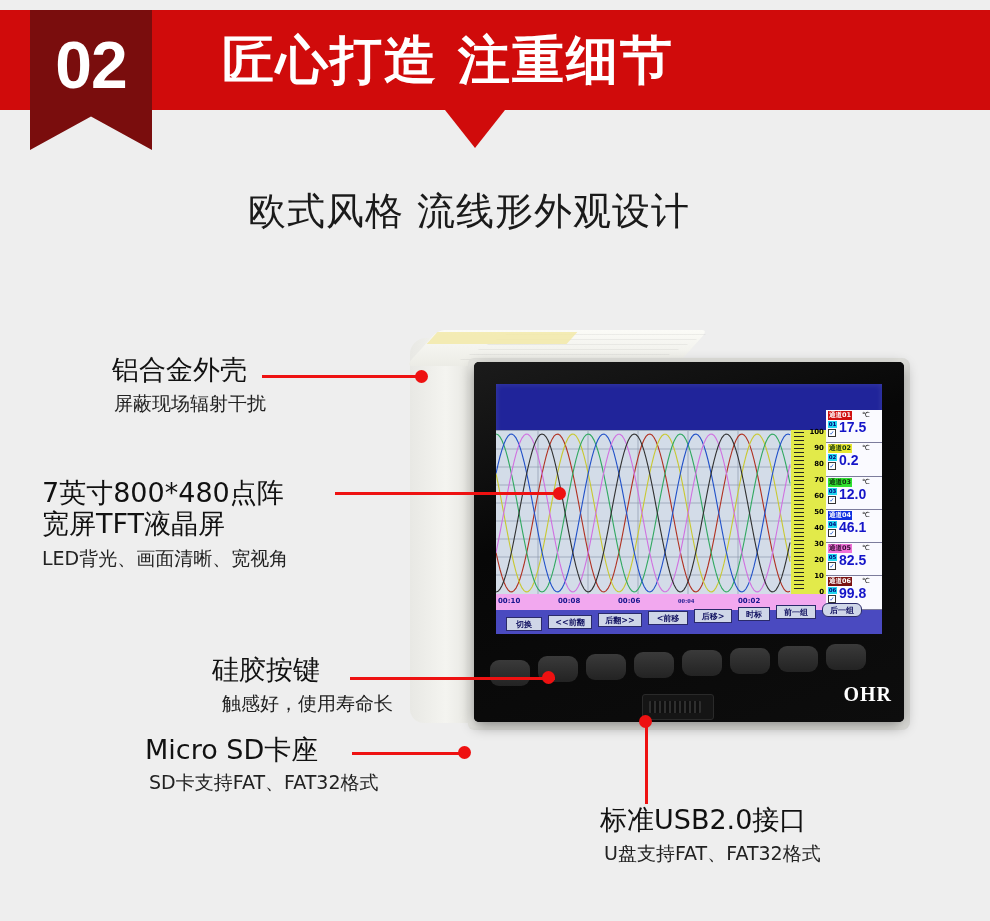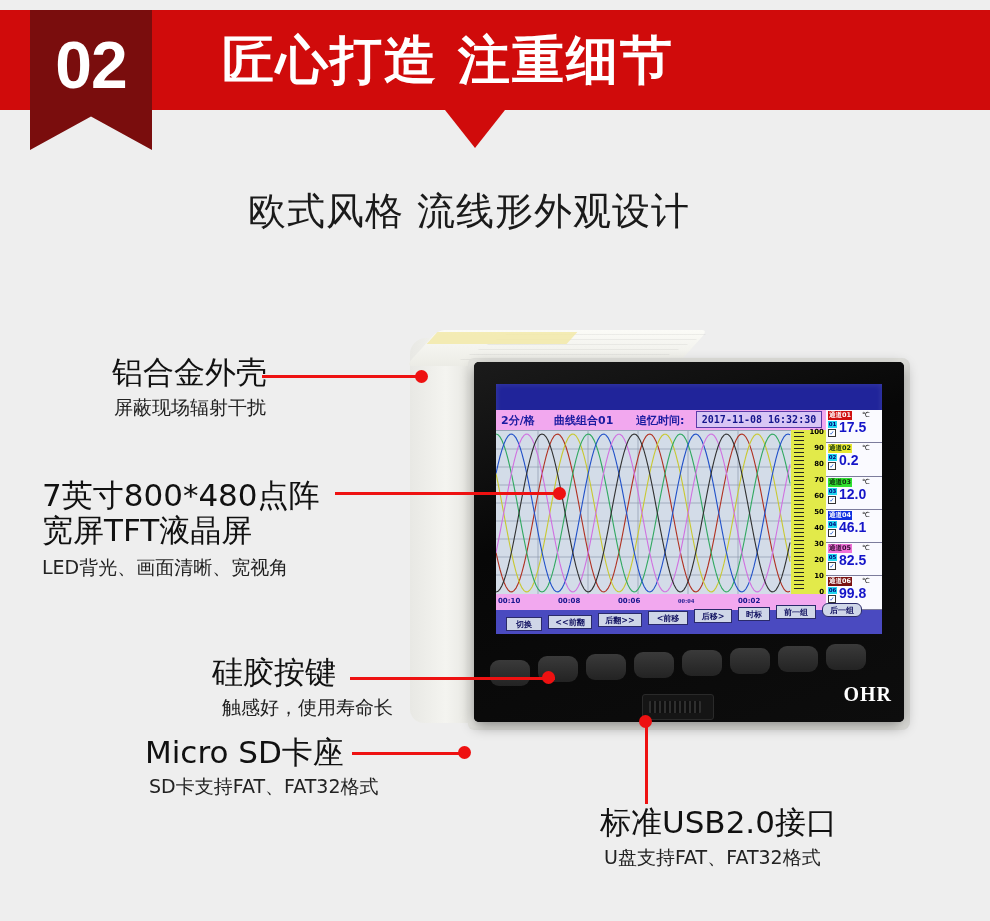--- a/index.html
+++ b/index.html
@@ -215,21 +215,21 @@
     position:absolute;
     background:#cfd6e8; border:1px solid #2a2a6a;
     color:#101060; font-size:8px; font-weight:bold;
     display:flex; align-items:center; justify-content:center;
     font-family:"DejaVu Sans",sans-serif; white-space:nowrap;
     height:14px;
   }
 
   
   .anno { position:absolute; }
-  .anno-t { font-size:31px; color:#111; line-height:1.14; font-family:"DejaVu Sans","Liberation Sans",sans-serif; white-space:nowrap; }
+  .anno-t { font-size:27px; color:#111; line-height:1.14; font-family:"DejaVu Sans","Liberation Sans",sans-serif; white-space:nowrap; }
   .anno-s { font-size:19px; color:#222; line-height:1.2; font-family:"DejaVu Sans","Liberation Sans",sans-serif; white-space:nowrap; }
   .lead { position:absolute; background:#ee1111; height:3px; }
   .leadv { position:absolute; background:#ee1111; width:3px; }
   .dot { position:absolute; width:13px; height:13px; border-radius:50%; background:#ee1111; }
 </style>
 </head>
 <body>
 
 <div class="banner-wrap">
   <div class="banner-bar"></div>
@@ -251,26 +251,20 @@
   <div class="dev-top-label"></div>
 
   <div class="dev-body"></div>
 
   <div class="dev-bezel">
     <div class="dev-bezel-inner"></div>
 
     <div class="lcd">
 
 
-      <div class="lcd-subbar">
-        <span class="sb-scale">2分/格</span>
-        <span class="sb-group">曲线组合01</span>
-        <span class="sb-recall">追忆时间:</span>
-        <span class="sb-ts">2017-11-08  16:32:30</span>
-      </div>
 
       <div class="plot">
         <svg width="295" height="164">
           <g stroke="#8e9aad" stroke-width="0.7">
             <line x1="0" y1="18" x2="295" y2="18"></line>
             <line x1="0" y1="36" x2="295" y2="36"></line>
             <line x1="0" y1="54" x2="295" y2="54"></line>
             <line x1="0" y1="72" x2="295" y2="72"></line>
             <line x1="0" y1="90" x2="295" y2="90"></line>
             <line x1="0" y1="108" x2="295" y2="108"></line>

